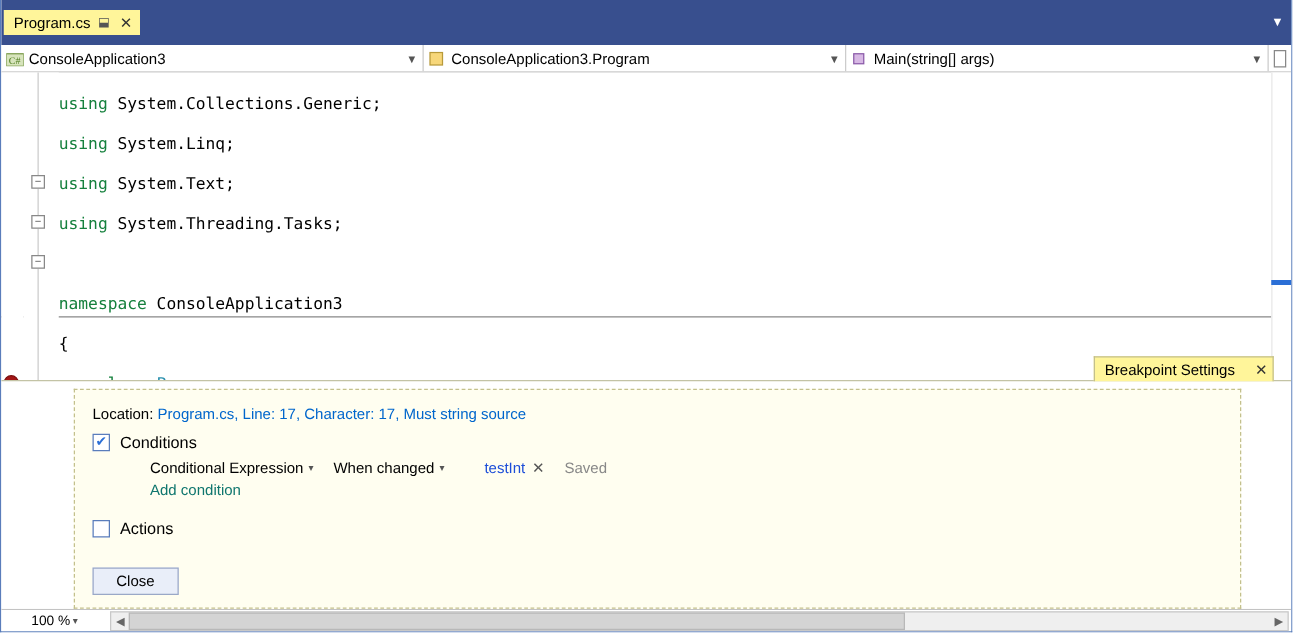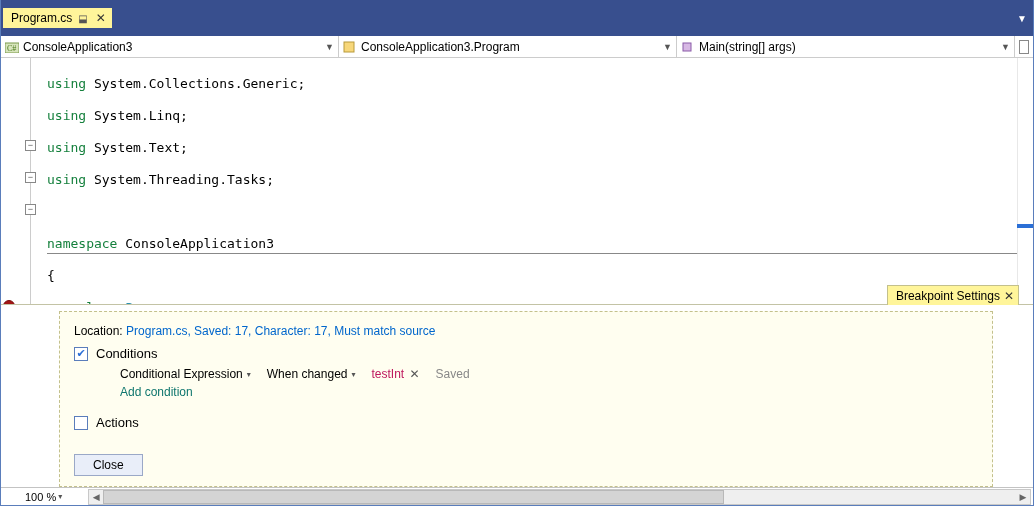--- a/index.html
+++ b/index.html
@@ -29,32 +29,32 @@
   .code-line { height: 16px; }
   .kw { color: #15803d; }
   .type { color: #2b91af; }
 
   .right-widget { width: 16px; background: #fff; border-left: 1px solid #e8e8e8; position: relative; }
   .split-icon { position: absolute; top: 2px; right: 1px; width: 14px; height: 14px; border: 1px solid #888; background: #fff; }
   .split-icon::before { content: ""; position: absolute; left: 0; right: 0; top: 50%; height: 1px; background: #888; }
   .blue-hbar { position: absolute; right: 0; width: 16px; height: 4px; background: #2b6fd6; }
 
   .bp-settings { position: relative; border-top: 1px solid #c3c3a5; background: #fff; }
-  .bp-tab { position: absolute; right: 14px; top: -20px; height: 20px; background: #fff59a; border: 1px solid #c3c08c; border-bottom: none; display: flex; align-items: center; padding: 0 4px 0 8px; font-size: 12px; gap: 4px; z-index: 2;}
+  .bp-tab { position: absolute; right: 14px; top: -20px; height: 20px; background: #fff59a; border: 1px solid #c3c08c; border-bottom: none; display: flex; align-items: center; padding: 0 4px 0 8px; font-size: 12px; gap: 16px; z-index: 2;}
   .bp-tab .close { color: #333; font-size: 12px; }
   .bp-body { background: #fffef0; border: 1px dashed #c3c08c; margin: 6px 40px 0 58px; padding: 12px 14px 10px 14px; min-height: 170px; position: relative;}
   .bp-loc { font-size: 12px; margin-bottom: 8px; }
   .bp-loc .link { color: #0066cc; }
   .chk-row { display: flex; align-items: center; gap: 8px; margin-bottom: 6px; font-size: 13px; }
   .chk { width: 14px; height: 14px; border: 1px solid #5a7dbb; background: #fff; display: inline-flex; align-items: center; justify-content: center; font-size: 11px; color: #2b6fd6; }
   .cond-row { display: flex; align-items: center; gap: 16px; margin-left: 46px; font-size: 12px; }
   .dd { display: inline-flex; align-items: center; gap: 4px; }
   .dd .arrow { font-size: 8px; color: #555; }
   .blue-link { color: #0f766e; font-size: 12px; margin-left: 46px; display: inline-block; margin-top: 4px; }
-  .link-txt { color: #be185d; }
+  .link-txt { color: #1d4ed8; margin-left: 16px; }
   .grey { color: #888; }
   .x-sm { color: #555; margin-left: 2px; }
   .close-btn { margin-top: 18px; display: inline-block; border: 1px solid #9aa8c7; background: #e9eef9; padding: 3px 18px; font-size: 12px; }
 
   .statusbar { height: 18px; display: flex; align-items: center; border-top: 1px solid #c3c3c3; background: #fff; font-size: 11px; }
   .zoom { padding: 0 24px; display: flex; align-items: center; gap: 2px; }
   .hscroll { flex: 1; height: 16px; background: #efefef; border: 1px solid #c8c8c8; margin: 0 2px; display: flex; align-items: center; }
   .hscroll .arrow { width: 14px; text-align: center; color: #666; font-size: 9px;}
   .hscroll .track { flex: 1; position: relative; height: 14px;}
   .hscroll .thumb { position: absolute; left: 0; top: 0; bottom: 0; width: 68%; background: #d4d4d4; border: 1px solid #b8b8b8;}
@@ -139,21 +139,21 @@
   </div>
 </div>
 
 <div class="bp-settings">
   <div class="bp-tab">
     <span>Breakpoint Settings</span>
     <span class="close">✕</span>
   </div>
   <div class="bp-body">
     <div class="bp-loc">
-      <span>Location: </span><span class="link">Program.cs, Saved: 17, Character: 17, Must match source</span>
+      <span>Location: </span><span class="link">Program.cs, Line: 17, Character: 17, Must string source</span>
     </div>
     <div class="chk-row">
       <span class="chk">✔</span>
       <span>Conditions</span>
     </div>
     <div class="cond-row">
       <span class="dd">
             <span>Conditional Expression</span> 
             <span class="arrow">▾</span>
           </span>

